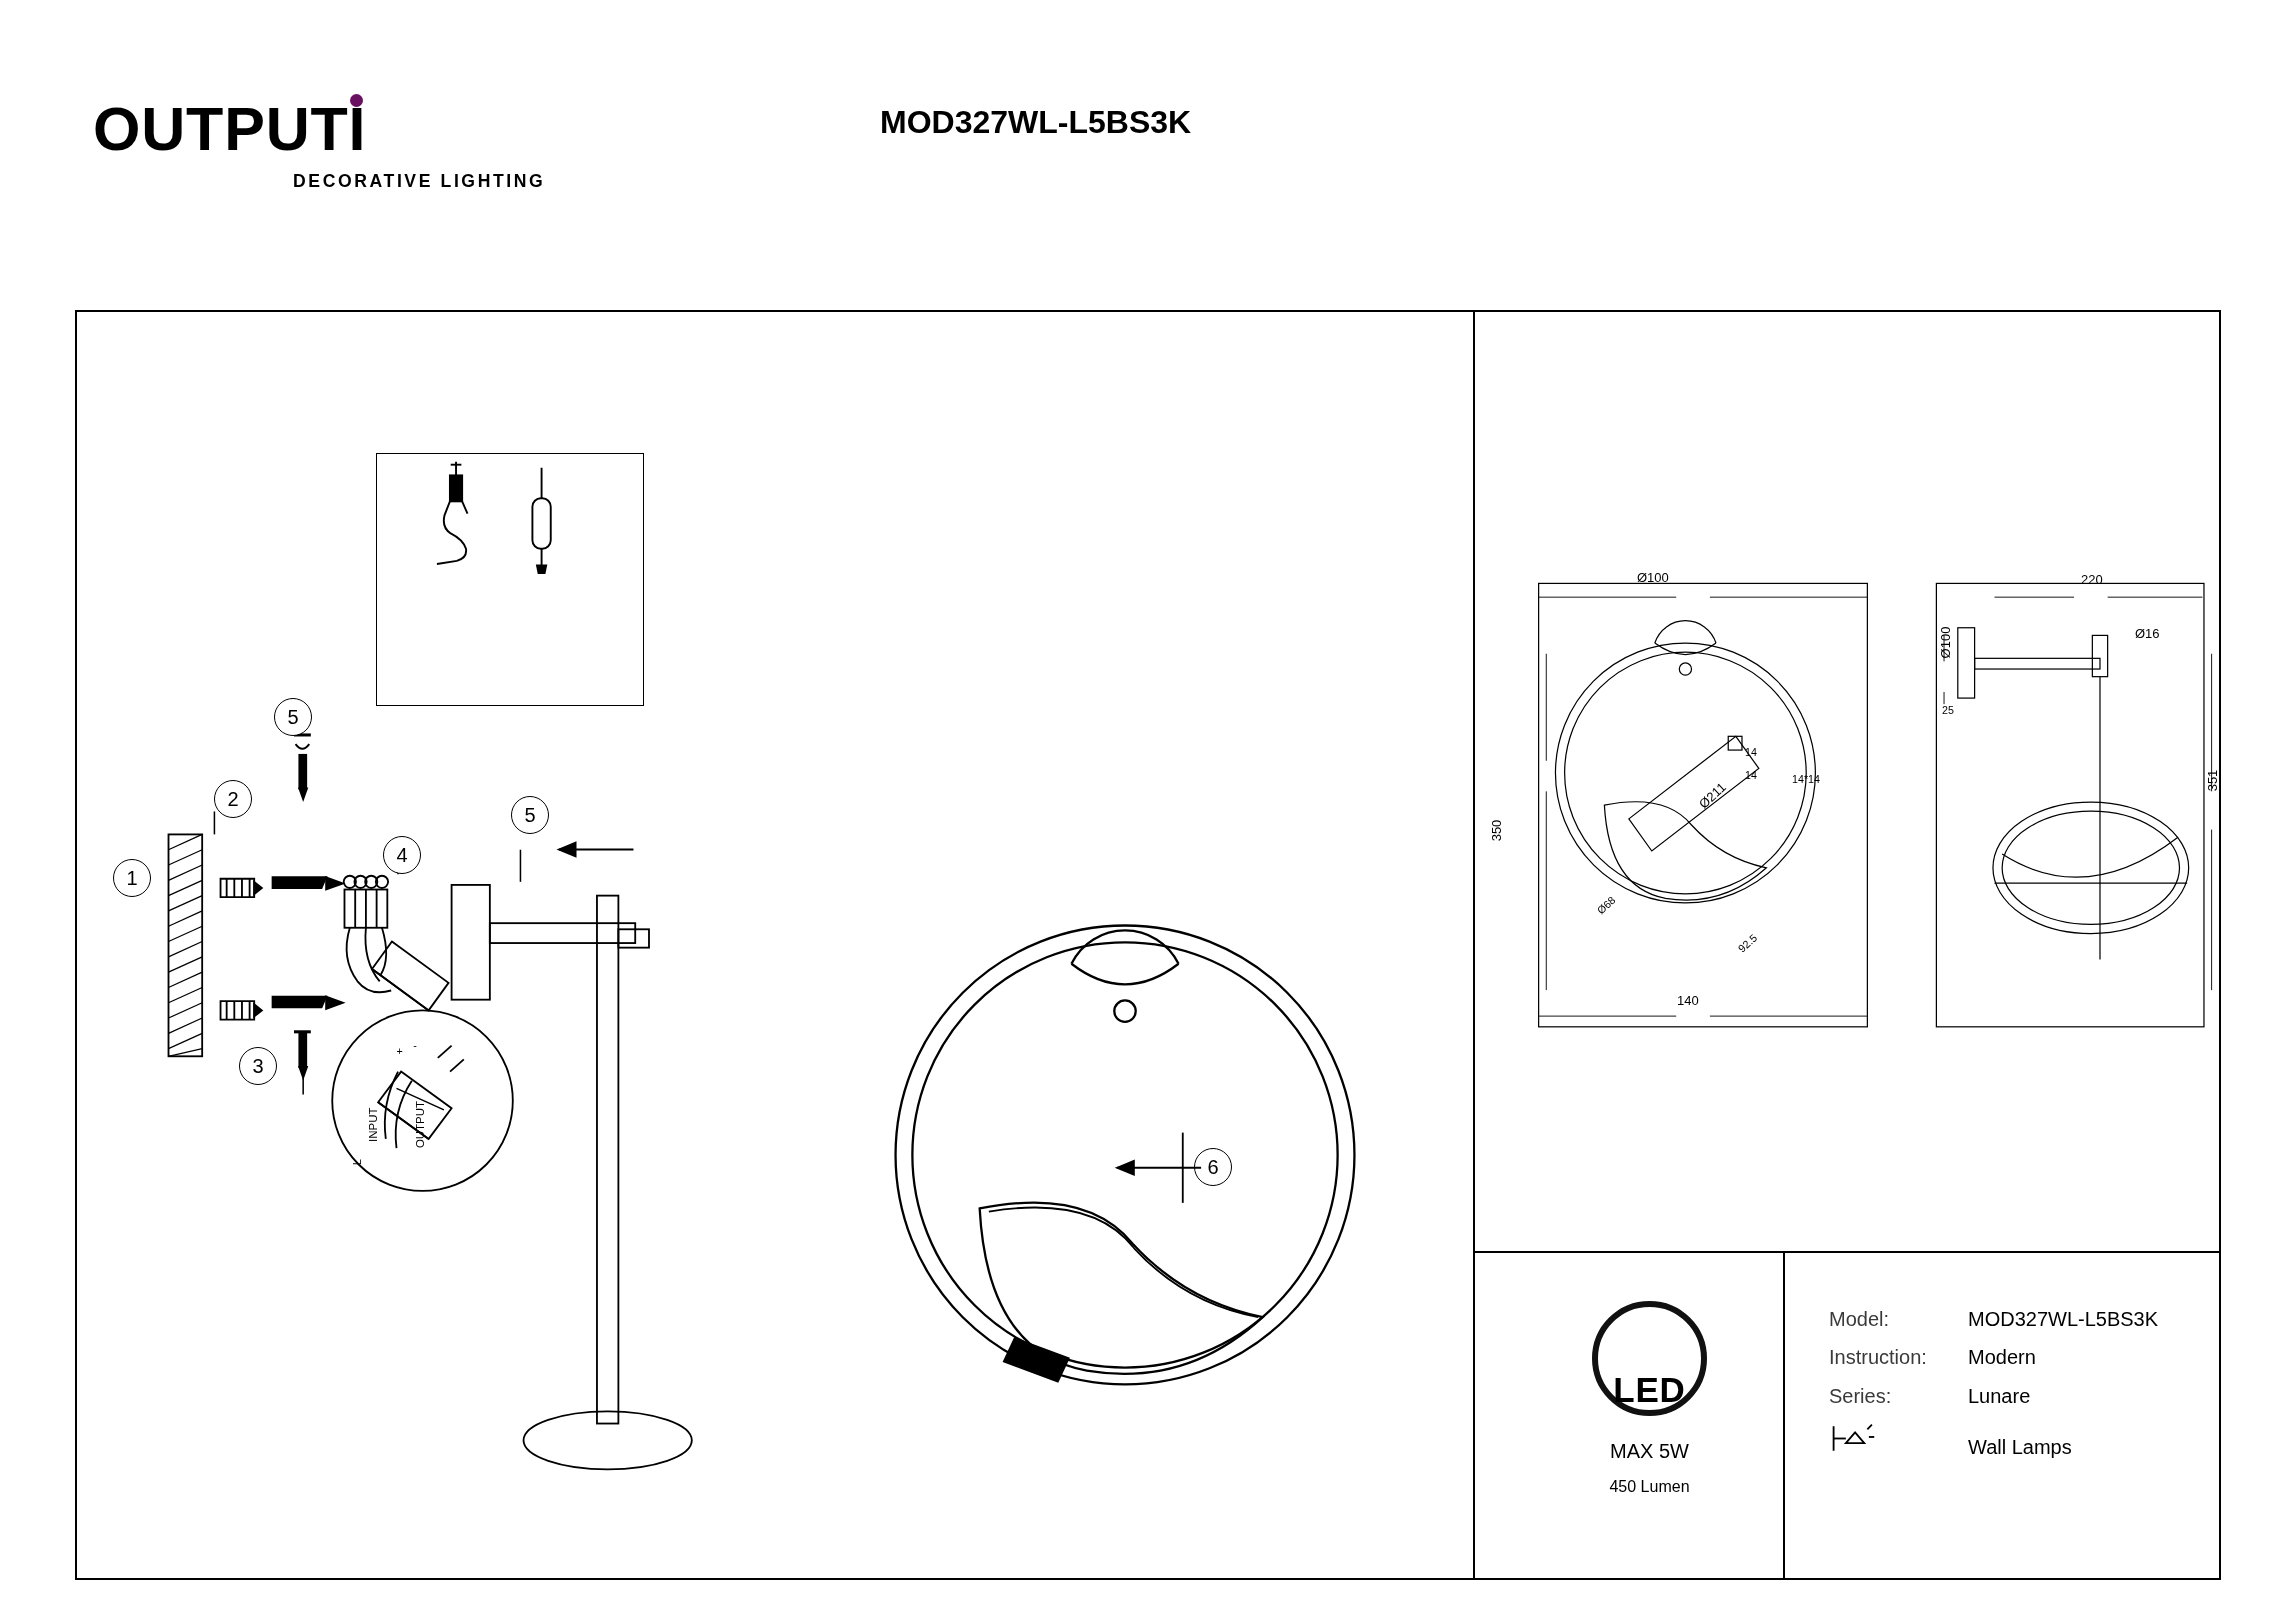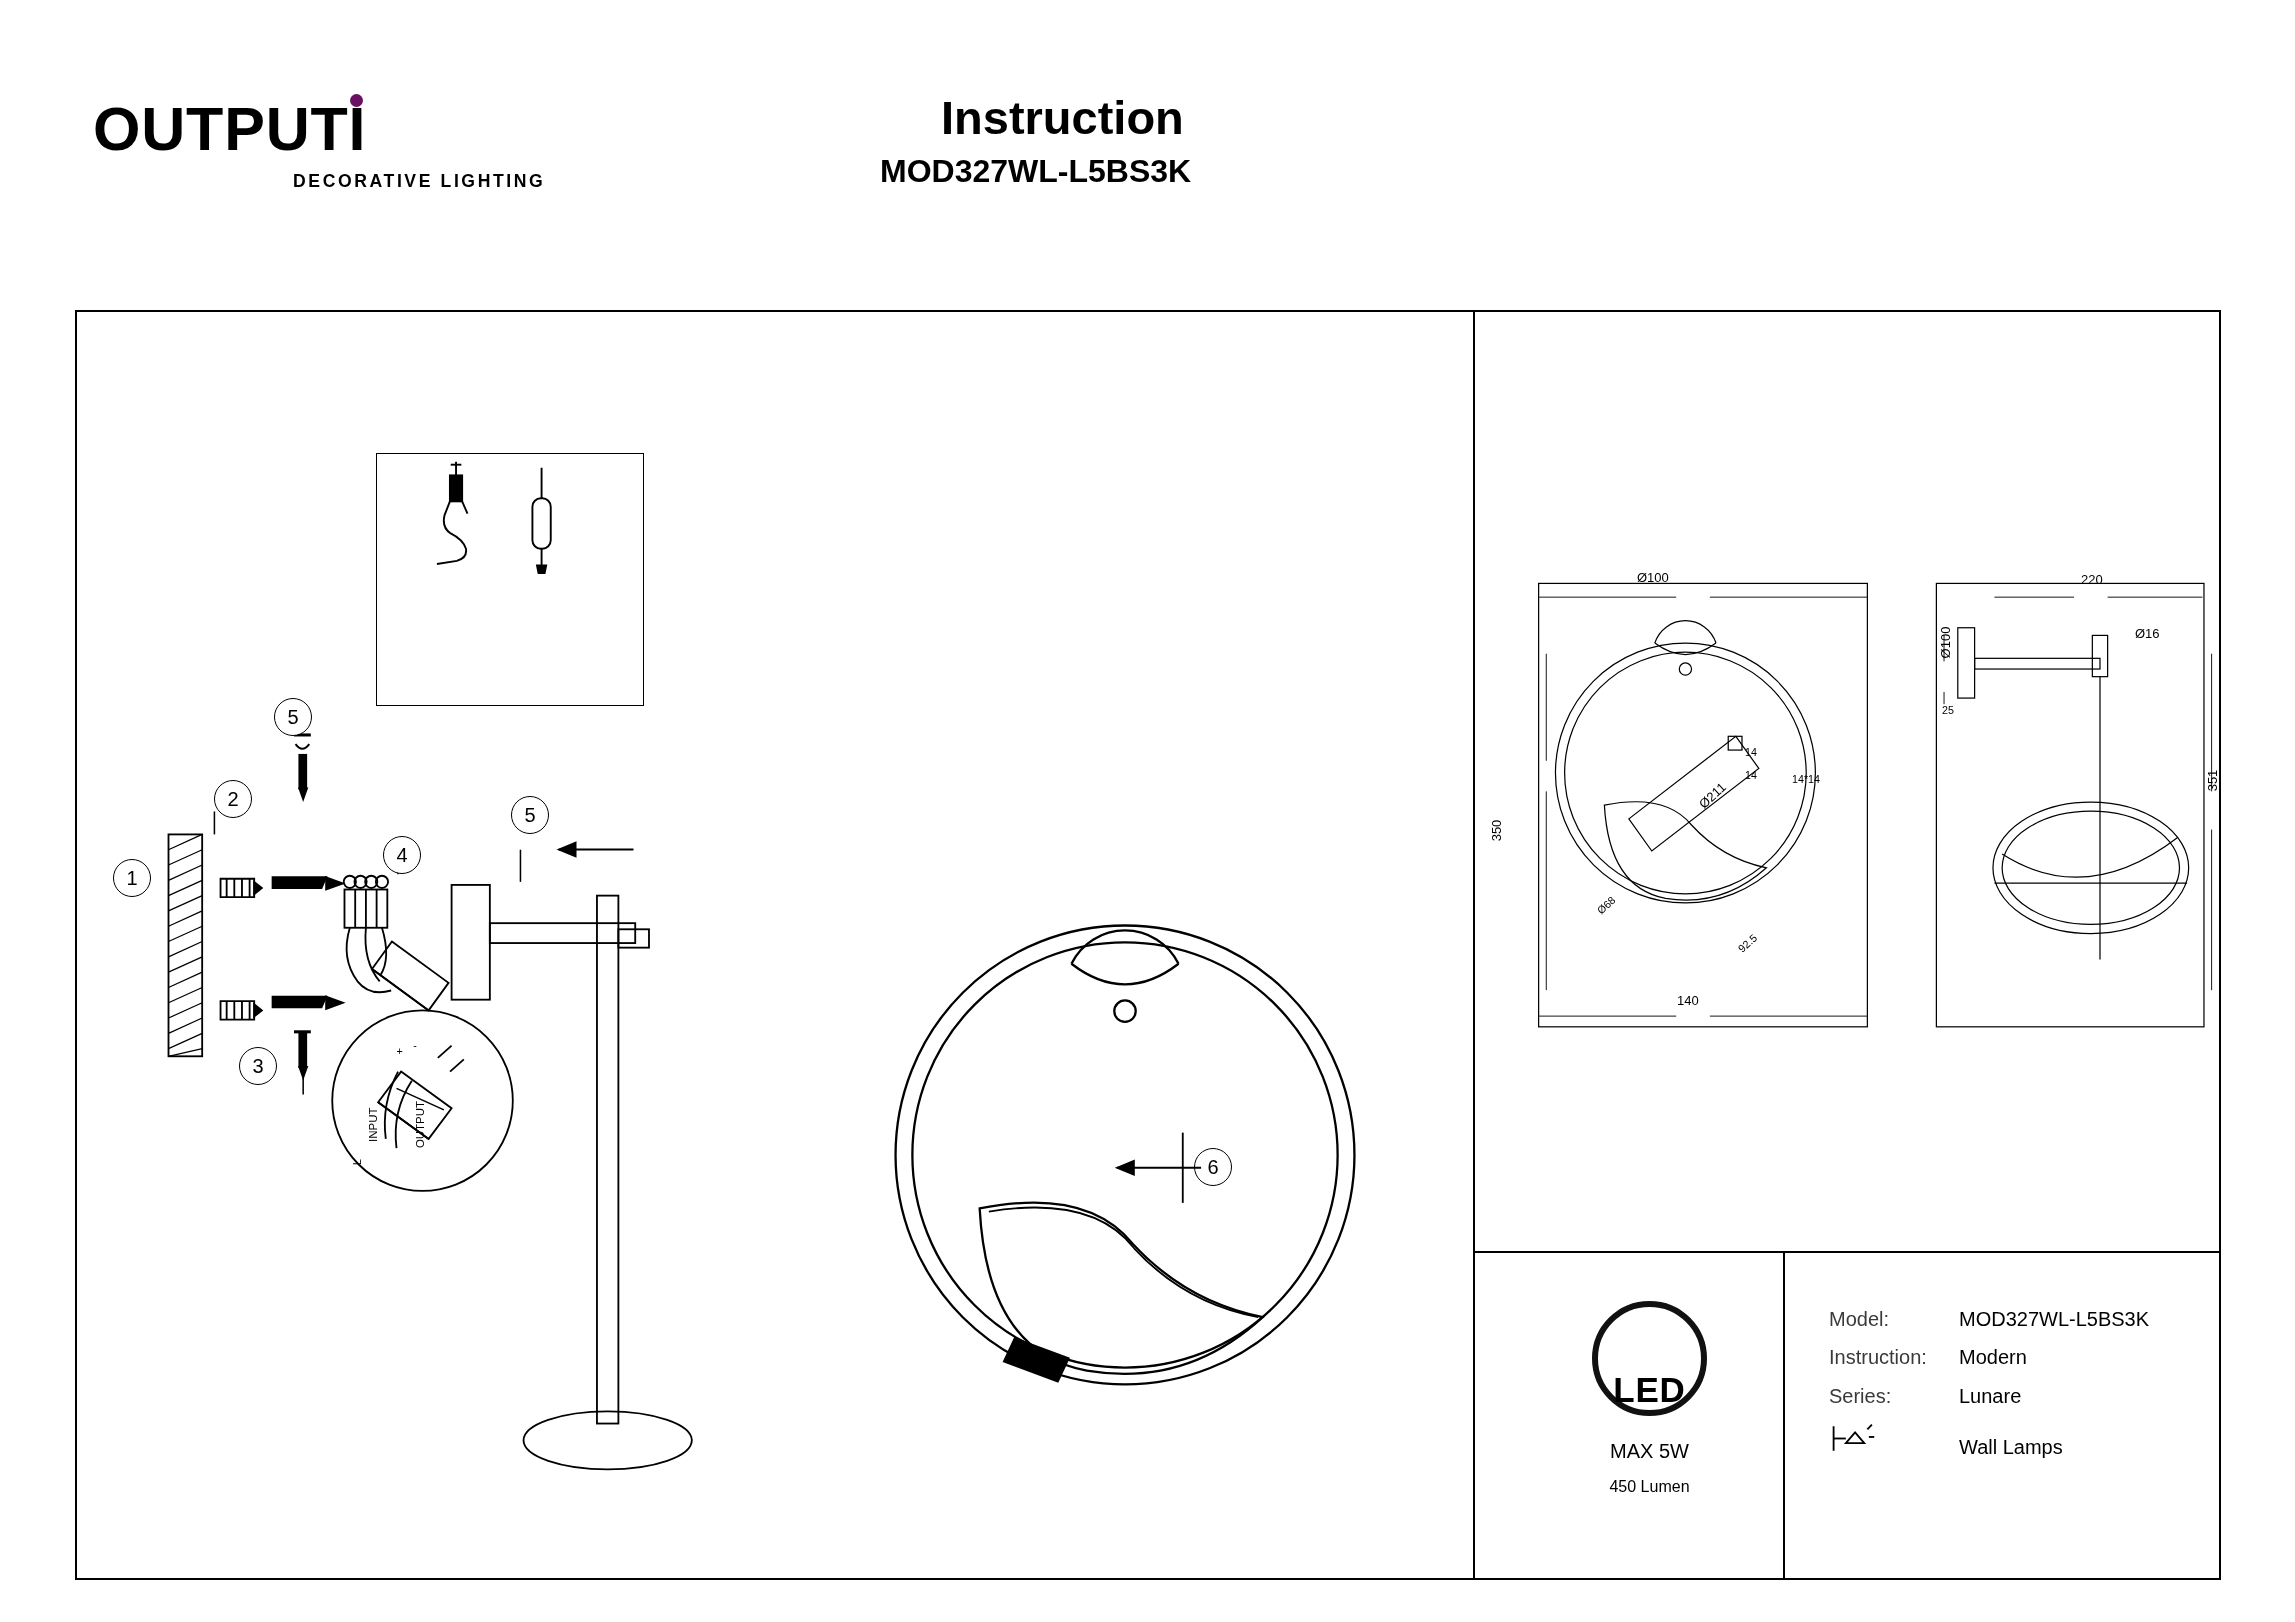--- a/index.html
+++ b/index.html
@@ -79,40 +79,39 @@
   .led-circle {
     width: 115px; height: 115px; margin: 0 auto;
     border: 6.9px solid #111; border-radius: 50%;
     display: flex; align-items: flex-end; justify-content: center;
   }
   .led-text { font-size: 35px; font-weight: bold; letter-spacing: 0.8px; }
   .led-cap { font-size: 20px; margin-top: 24px; }
   .led-cap2 { font-size: 16px; margin-top: 15px; }
 
   .info-table { position: absolute; left: 1829px; top: 1308px; font-size: 20px; }
-  .info-row { display: flex; margin-bottom: 15.3px; align-items: baseline; }
+  .info-row { display: flex; margin-bottom: 15.3px; align-items: baseline; gap: 9px; }
   .info-label { width: 130px; color: #3a3a3a; }
   .info-value { font-weight: normal; }
   .info-row.last { margin-top: 3.1px; text-align: center; }
   .lamp-icon { width: 46px; height: 31px; margin-right: 7.7px; }
 </style>
 </head>
 <body>
 
 <div class="page">
 
   <div class="logo-block">
     <div class="logo-word">
       <span>OUTPUT</span><span class="dotless"><span>I</span><span class="logo-dot"></span></span>
     </div>
     <div class="logo-sub">DECORATIVE LIGHTING</div>
   </div>
 
   <div class="title-block">
-    <div class="title-main">Instruction</div>
     <div class="title-sub">MOD327WL-L5BS3K</div>
   </div>
 
   <div class="frame"></div>
   <div class="v-divider"></div>
   <div class="h-divider-right"></div>
   <div class="v-divider-info"></div>
 
   <div class="tools-box">
     <svg width="265" height="249" viewBox="0 0 346 326">

